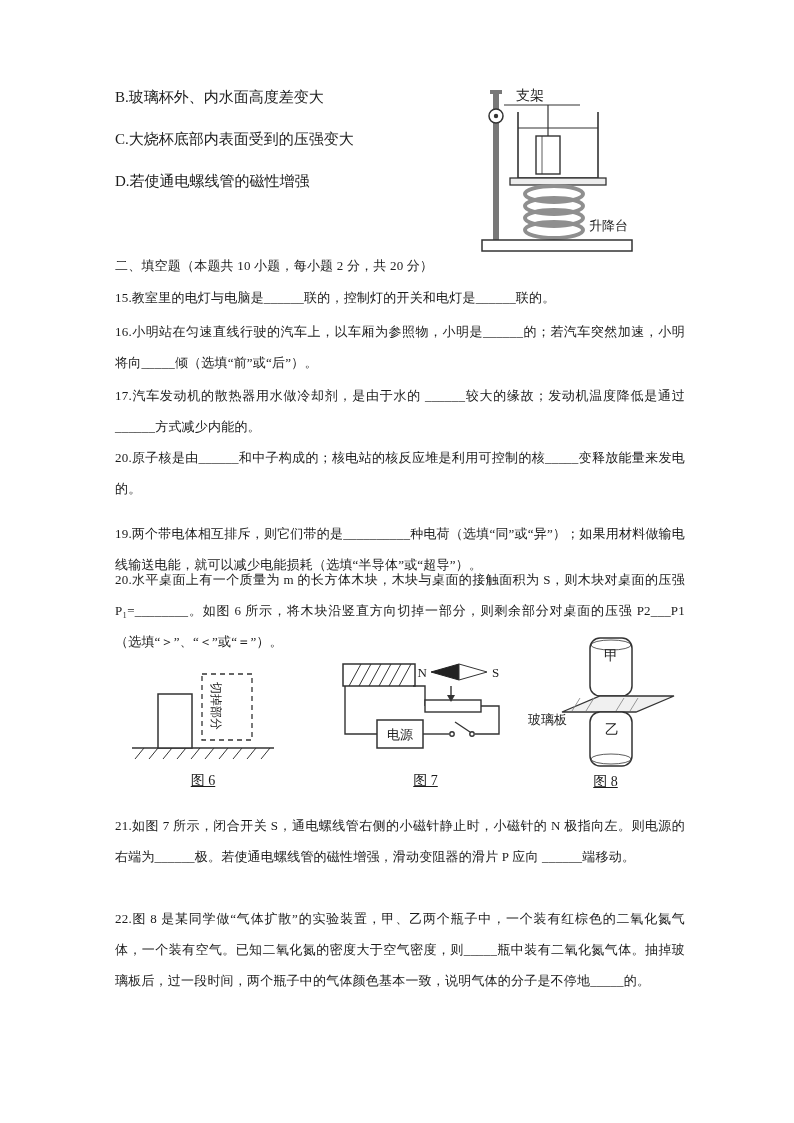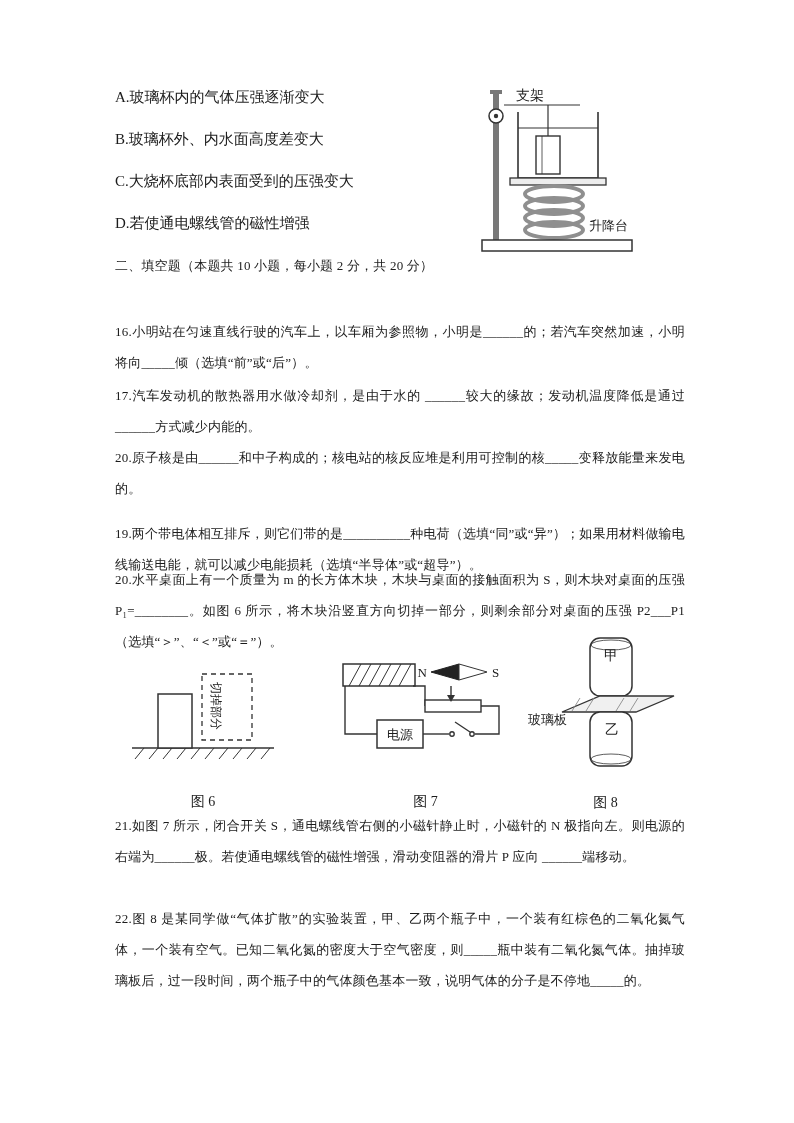--- a/index.html
+++ b/index.html
@@ -11,30 +11,29 @@
   }
   .page { position:absolute; inset:0; }
   .txt {
     position:absolute; left:115px; width:570px;
     font-size:13px; line-height:31px; text-align:justify;
     letter-spacing:0.2px;
   }
   .opts { position:absolute; left:115px; top:76px; width:330px; }
   .opts p { font-size:15px; line-height:42px; }
   figure { position:absolute; text-align:center; }
-  figcaption { font-size:14px; margin-top:21px; color:#1b1b1b; }
+  figcaption { font-size:14px; margin-top:0; color:#1b1b1b;text-decoration:underline; }
   svg text { font-family:"Liberation Serif","DejaVu Sans",serif; fill:#1b1b1b; }
 </style>
 </head>
 <body>
 
 <div class="page">
 
   <div class="opts">
-    <p>A.玻璃杯内的气体压强逐渐变大</p>
     <p>B.玻璃杯外、内水面高度差变大</p>
     <p>C.大烧杯底部内表面受到的压强变大</p>
     <p>D.若使通电螺线管的磁性增强</p>
   </div>
 
   <svg style="position:absolute; left:452px; top:82px;" width="195" height="182" viewBox="0 0 195 182">
 
     <line x1="44" y1="12" x2="44" y2="158" stroke="#787878" stroke-width="6"></line>
     <rect x="38" y="8" width="12" height="4" fill="#787878"></rect>
 
@@ -60,20 +59,21 @@
       <ellipse cx="102" cy="148" rx="29" ry="8"></ellipse>
     </g>
 
     <text x="137" y="148" font-size="13">升降台</text>
 
     <rect x="30" y="158" width="150" height="11" fill="#ffffff" stroke="#333333" stroke-width="1.5"></rect>
   </svg>
 
   <p class="txt" style="top:250px;">二、填空题（本题共 10 小题，每小题 2 分，共 20 分）</p>
 
+  <p class="txt" style="top:282px;">15.教室里的电灯与电脑是______联的，控制灯的开关和电灯是______联的。</p>
   <p class="txt" style="top:316px;">16.小明站在匀速直线行驶的汽车上，以车厢为参照物，小明是______的；若汽车突然加速，小明将向_____倾（选填“前”或“后”）。</p>
   <p class="txt" style="top:380px;">17.汽车发动机的散热器用水做冷却剂，是由于水的 ______较大的缘故；发动机温度降低是通过______方式减少内能的。</p>
   <p class="txt" style="top:442px;">20.原子核是由______和中子构成的；核电站的核反应堆是利用可控制的核_____变释放能量来发电的。</p>
   <p class="txt" style="top:518px;">19.两个带电体相互排斥，则它们带的是__________种电荷（选填“同”或“异”）；如果用材料做输电线输送电能，就可以减少电能损耗（选填“半导体”或“超导”）。</p>
   <p class="txt" style="top:564px;">20.水平桌面上有一个质量为 m 的长方体木块，木块与桌面的接触面积为 S，则木块对桌面的压强 P₁=________。如图 6 所示，将木块沿竖直方向切掉一部分，则剩余部分对桌面的压强 P2___P1（选填“＞”、“＜”或“＝”）。</p>
 
   <figure style="left:128px; top:656px; width:150px;">
     <svg width="150" height="112" viewBox="0 0 150 112">
 
       <line x1="4" y1="92" x2="146" y2="92" stroke="#333333" stroke-width="1.5"></line>

